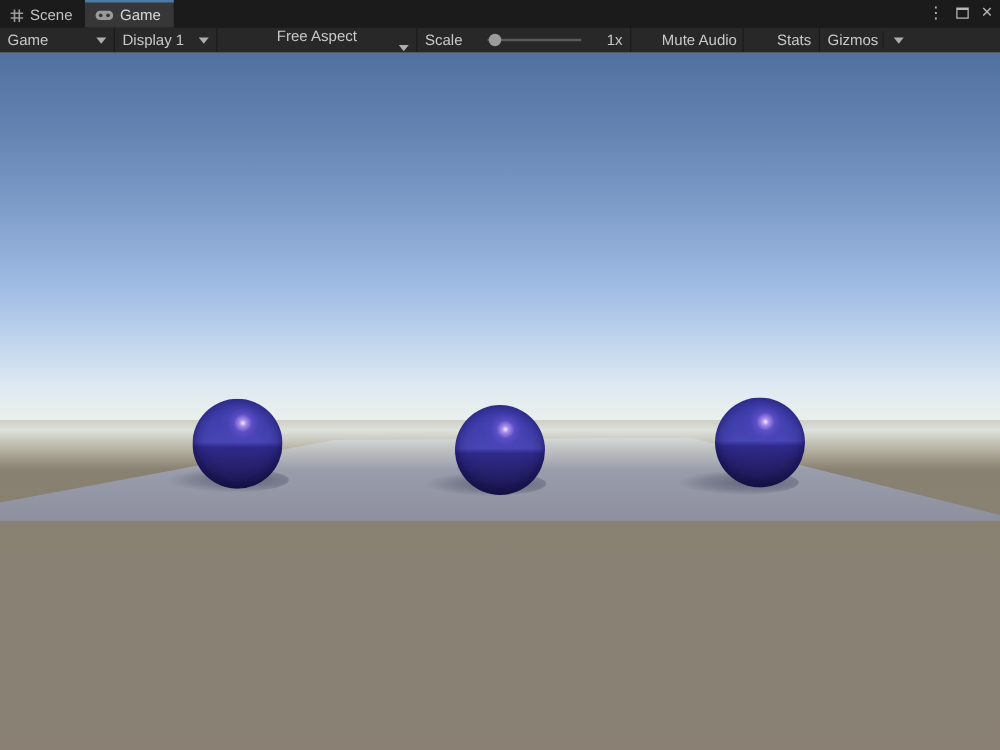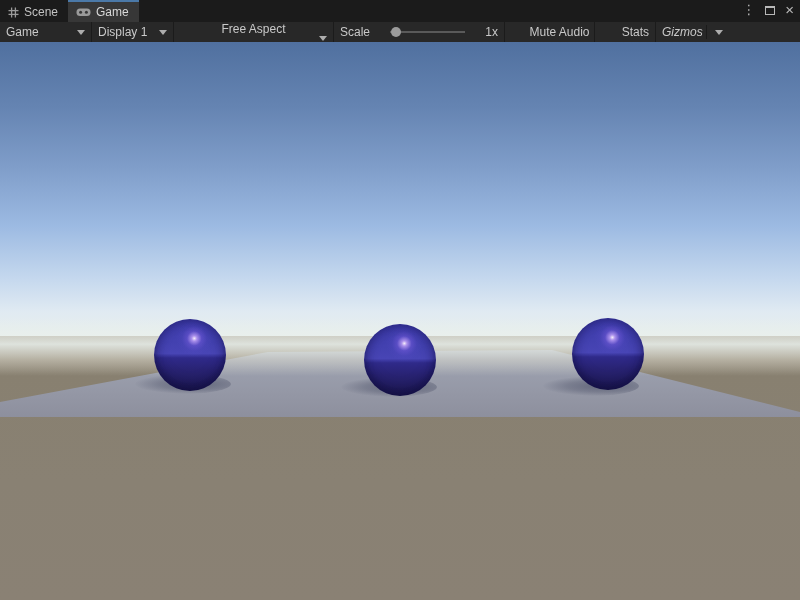--- a/index.html
+++ b/index.html
@@ -25,21 +25,21 @@
   .arw { width:0; height:0; border-left:4px solid transparent; border-right:4px solid transparent;
          border-top:5px solid #adadad; margin-left:auto; }
   .tb-game    { width:92px; }
   .tb-display { width:82px; }
   .tb-aspect  { width:160px;flex-direction:column; }
   .tb-scale   { width:171px; gap:20px; }
   .tb-normally{ width:116px; color:#6e6e6e; }
   .tb-normally .arw { border-top-color:#7a7a7a; }
   .tb-mute  { width:70px; justify-content:center;margin-left:20px; }
   .tb-stats { width:36px; justify-content:flex-end;margin-left:25px; }
-  .tb-gizmos{ width:73px; border-right:none;font-style:italic; }
+  .tb-gizmos{ width:73px; border-right:none; }
   .tb-gizmos .minisep { width:1px; height:14px; background:#1b1b1b; margin:0 5px 0 auto; }
   .slider { position:relative; width:80px; height:20px; }
   .slider .track { position:absolute; left:0; right:0; top:9px; height:2px; background:#5a5a5a; }
   .slider .knob { position:absolute; left:1px; top:5px; width:10px; height:10px; border-radius:50%; background:#9b9b9b; }
 
   
   .viewport { position:relative; width:800px; height:558px; overflow:hidden; background:#8a8174; }
   .sky { position:absolute; left:0; top:0; width:800px; height:296px;
          background:linear-gradient(180deg,#50709f 0%, #6584b2 22%, #7f9dc9 42%, #9cbae2 62%, #c5d8ee 80%, #e0eaf2 91%, #e9efec 100%); }
   .ground { position:absolute; left:0; top:294px; width:800px; height:264px;

